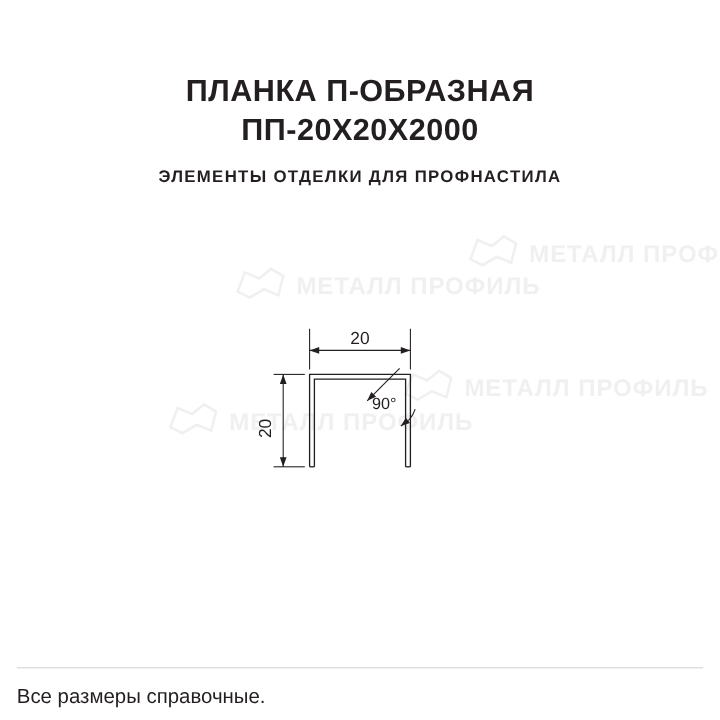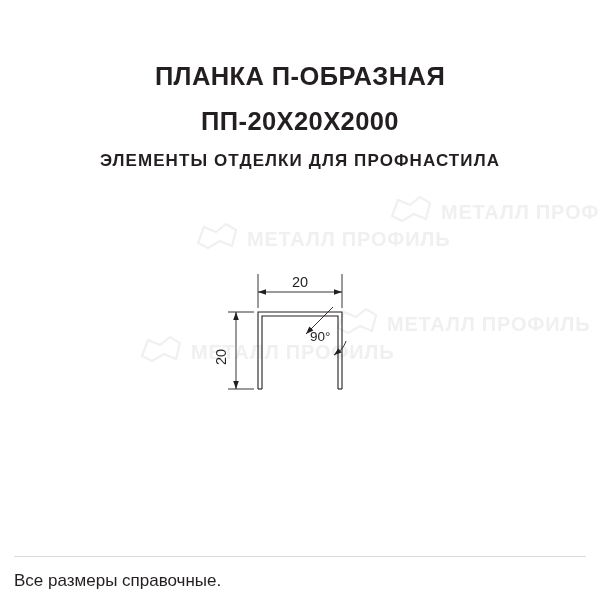--- a/index.html
+++ b/index.html
@@ -37,25 +37,25 @@
     line-height: 1.28;
     color: #231f20;
     white-space: nowrap;
   }
   .title-sub {
     font-size: 25.5px;
     font-weight: bold;
     letter-spacing: 0.4px;
     line-height: 1.28;
     color: #231f20;
-    margin-top: 12px;
+    margin-top: 0;
     white-space: nowrap;
   }
   .title-caption {
-    font-size: 17px;
+    font-size: 14px;
     font-weight: bold;
     letter-spacing: 1.1px;
     color: #231f20;
     margin-top: 14px;
     white-space: nowrap;
   }
 
   
   .wm {
     position: absolute;

